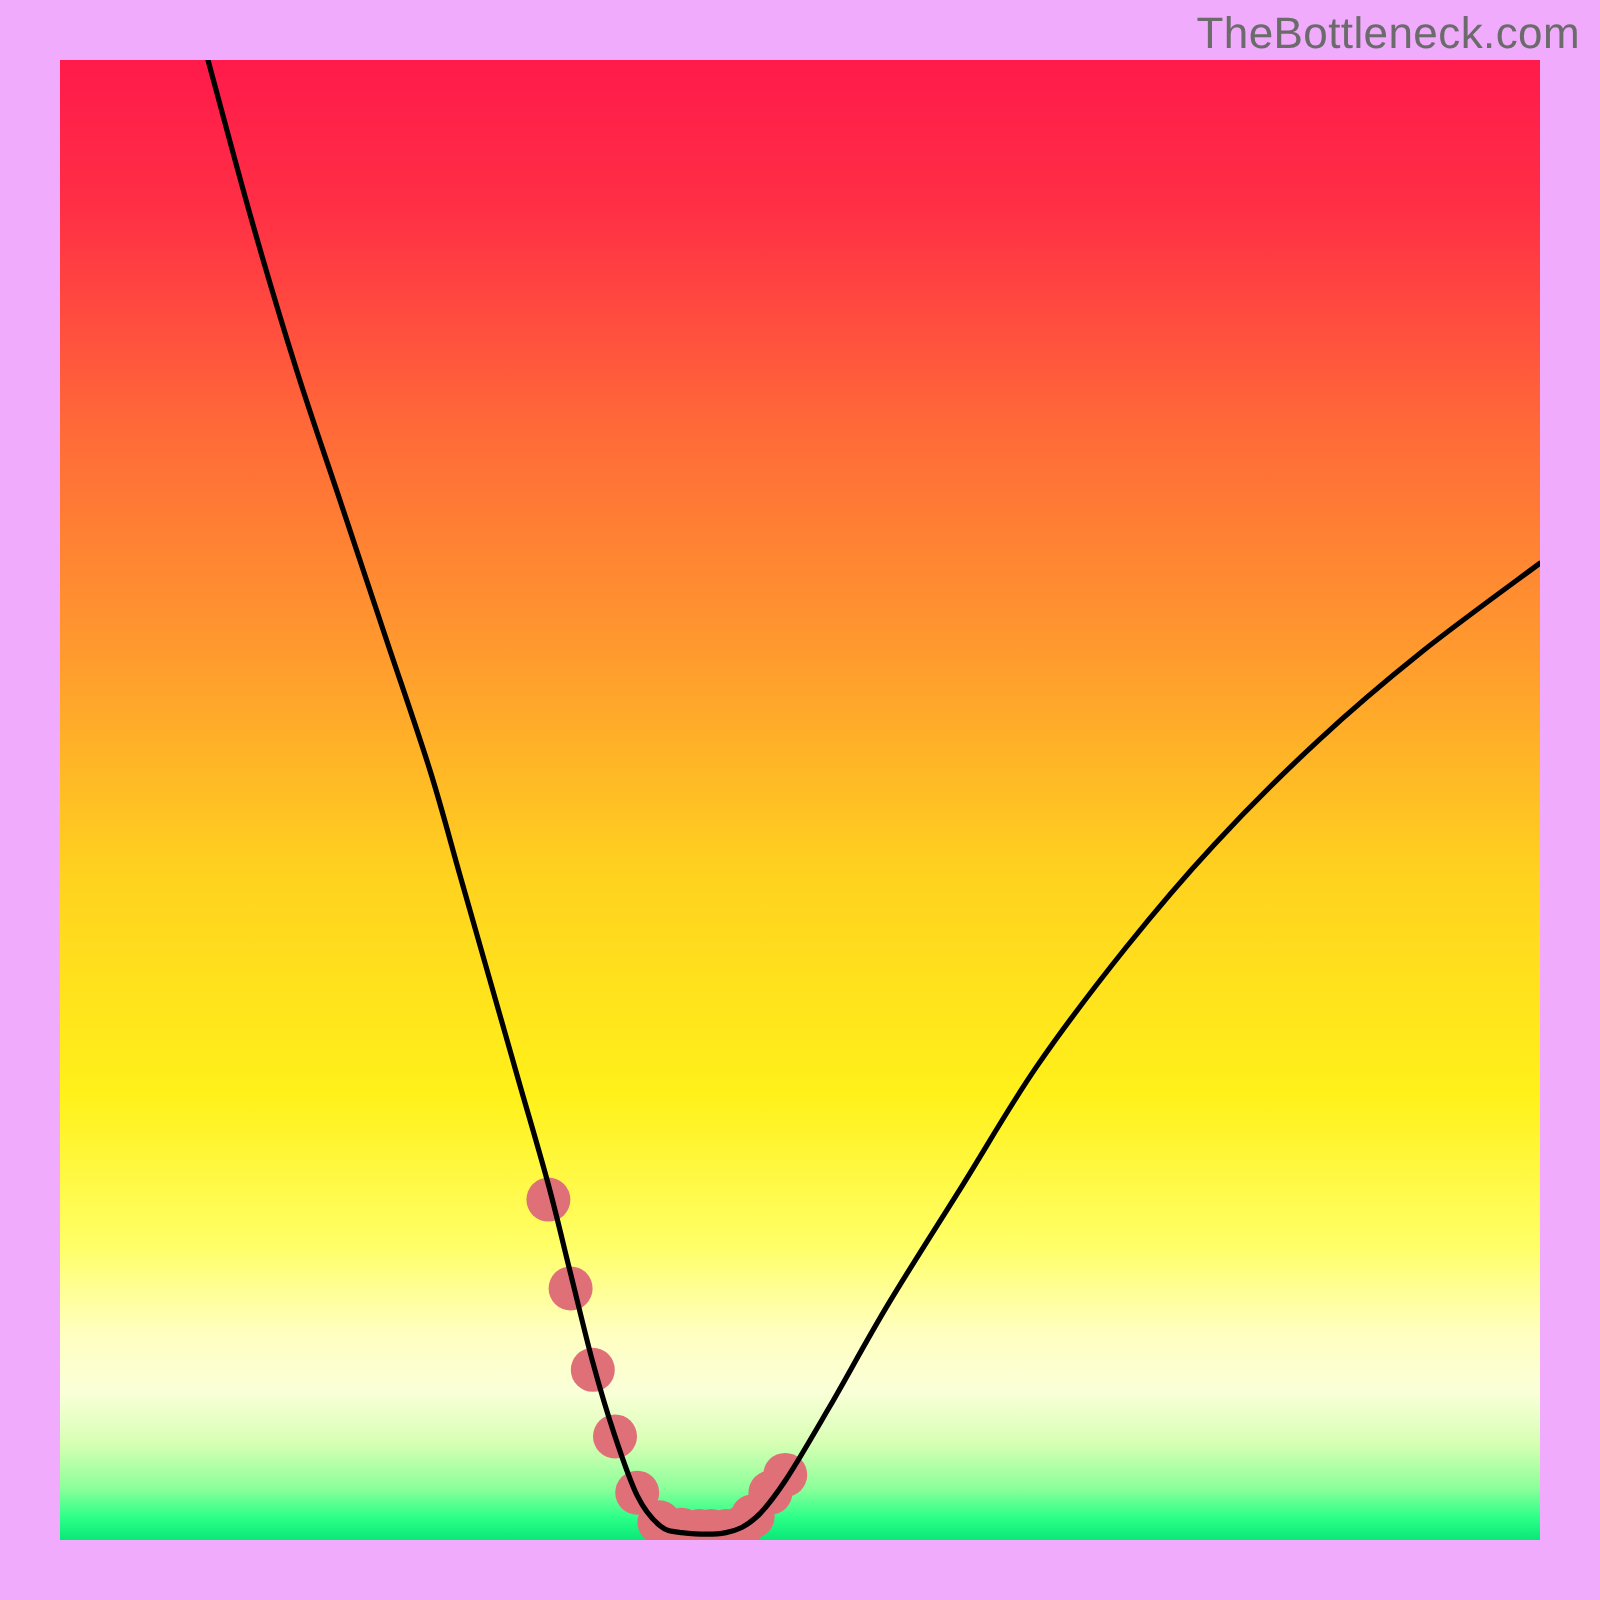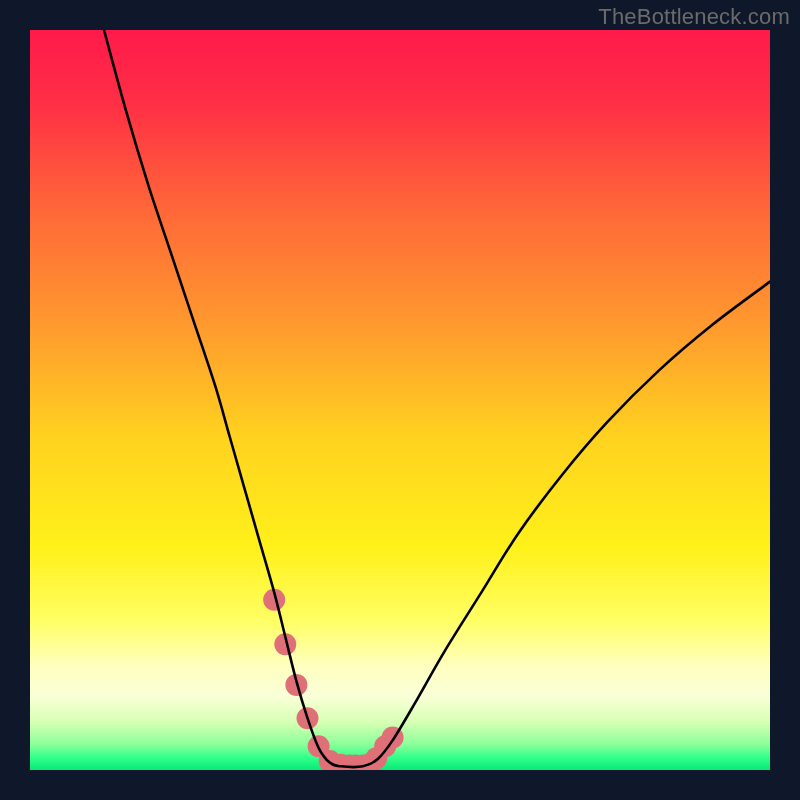--- a/index.html
+++ b/index.html
@@ -8,21 +8,21 @@
     width: 800px;
     height: 800px;
     overflow: hidden;
     background: #000;
     font-family: Arial, Helvetica, sans-serif;
   }
   .outer {
     position: relative;
     width: 800px;
     height: 800px;
-    background: #0f172a;
+    background: #f0abfc;
   }
   .plot {
     position: absolute;
     left: 30px;
     top: 30px;
     width: 740px;
     height: 740px;
     overflow: hidden;
   }
   .gradient {

